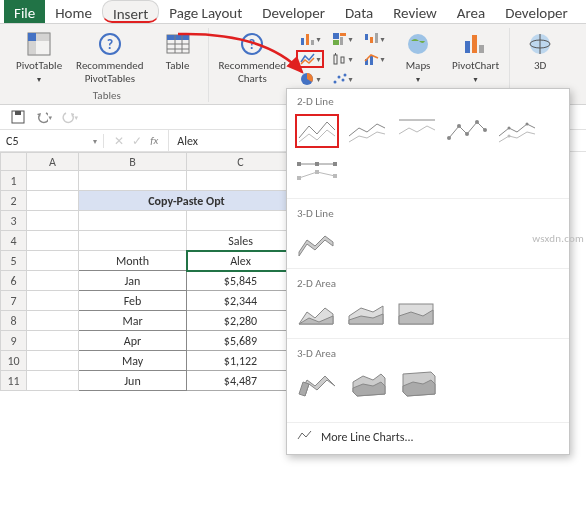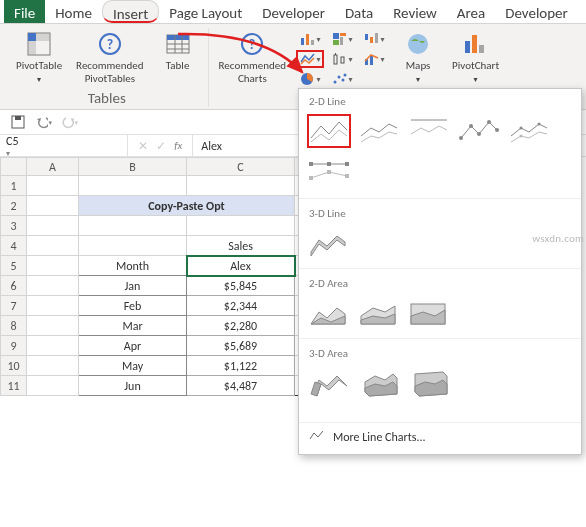--- a/index.html
+++ b/index.html
@@ -13,34 +13,34 @@
 .highlight-box { border: 2px solid #e02020; }
 
 
 .ribbon { background: #f3f2f1; display: flex; padding: 4px 6px 2px; border-bottom: 1px solid #d4d4d4; position: relative; }
 .group { display: flex; flex-direction: column; align-items: center; padding: 0 6px; border-right: 1px solid #e1e1e1; }
 .group:last-child { border-right: none; }
 .group-row { display: flex; gap: 6px; align-items: flex-start; }
 .big-btn { display: flex; flex-direction: column; align-items: center; padding: 2px 4px; cursor: pointer; gap: 2px; min-width: 48px; }
 .big-btn .lbl { font-size: 11px; text-align: center; line-height: 1.15; color: #444; }
 .icon-box { width: 28px; height: 28px; display: flex; align-items: center; justify-content: center; }
-.group-label { font-size: 15px; color: #666; margin-top: 2px; }
+.group-label { font-size: 11px; color: #666; margin-top: 2px; }
 .mini-btn { width: 28px; height: 18px; display: flex; align-items: center; justify-content: center; cursor: pointer; }
 .mini-dd { font-size: 8px; color: #666; margin-left: 1px; }
 
 
 .arrow-anno { position: absolute; top: 8px; left: 174px; pointer-events: none; z-index: 4; }
 
 
 .qat { display: flex; align-items: center; gap: 10px; padding: 4px 10px; border-bottom: 1px solid #e1e1e1; background: #fff; }
 .qat-icon { width: 16px; height: 16px; display:flex; align-items:center; justify-content:center; color: #555; }
 
 
 .fbar { display: flex; align-items: center; border-bottom: 1px solid #e1e1e1; height: 22px; }
-.namebox { width: 128px; border-right: 1px solid #e1e1e1; padding: 0 6px; font-size: 12px; display:flex; justify-content:space-between;flex-direction:column;}
+.namebox { width: 104px; border-right: 1px solid #e1e1e1; padding: 0 6px; font-size: 12px; display:flex; align-items:center; justify-content:space-between;}
 .namebox .dd { font-size: 8px; color:#888; }
 .fx-icons { display: flex; gap: 8px; padding: 0 10px; align-items:center; color:#888; border-right:1px solid #e1e1e1; height:100%;}
 .fx { font-style: italic; font-size: 11px; }
 .formula-input { flex: 1; padding: 0 8px; font-size: 12px; color: #333; }
 
 
 .sheet-area { position: relative; }
 .sheet { border-collapse: collapse; table-layout: fixed; }
 .sheet th, .sheet td { border: 1px solid #d4d4d4; font-size: 12px; font-weight: normal; }
 .col-hdr { background: #f3f2f1; text-align: center; height: 18px; color: #555; }
@@ -51,21 +51,21 @@
 .title-row td.merged { background: #d9e1f2; text-align: center; font-weight: bold; padding: 2px 0; }
 .salesrep-hdr { background: #ffe699; text-align: center; font-weight: bold; border: 1px solid #888 !important;}
 .month-hdr { background: #c6e0b4; text-align: center; font-weight: bold; border: 1px solid #888 !important;}
 .name-hdr { background: #fce4d6; text-align: center; font-weight: bold; border: 1px solid #888 !important;}
 .month-cell { background: #ededed; text-align: center; font-weight: bold; border: 1px solid #888 !important;}
 .val-cell { text-align: center; border: 1px solid #aaa !important; padding: 0 10px; margin-left: 45px;}
 .sel-cell { outline: 2px solid #217346; outline-offset: -1px; background:#fff !important; border:1px solid #aaa !important;}
 .cropped { border-right: none !important; }
 
 
-.gallery { position: absolute; top: 88px; left: 298px; width: 284px; background: #fff; border: 1px solid #c6c6c6; box-shadow: 2px 3px 8px rgba(0,0,0,0.25); z-index: 10; padding-bottom: 4px;}
+.gallery { position: absolute; top: 88px; left: 286px; width: 284px; background: #fff; border: 1px solid #c6c6c6; box-shadow: 2px 3px 8px rgba(0,0,0,0.25); z-index: 10; padding-bottom: 4px;}
 .gallery-section-title { font-size: 11px; color: #777; padding: 6px 10px 4px; }
 .gallery-row { display: flex; gap: 6px; padding: 2px 8px 6px; flex-wrap: wrap; }
 .chart-thumb { width: 44px; height: 34px; border: 1px solid transparent; display:flex; align-items:center; justify-content:center; cursor:pointer; }
 .chart-thumb.sel { border: 2px solid #e02020; }
 .gallery-footer { display: flex; align-items: center; gap: 8px; padding: 6px 10px; border-top: 1px solid #eee; margin-top: 16px; cursor:pointer;}
 .sep { border-top: 1px solid #eee; margin: 2px 0; }
 
 .watermark { position: absolute; right: 2px; top: 232px; font-size: 11px; color: #bbb; transform: rotate(0deg); letter-spacing: 0.2px; z-index: 20;}
 </style>
 </head>
@@ -232,20 +232,32 @@
               <rect x="2" y="10" width="5" height="12" fill="#4472c4"></rect>
               <rect x="9" y="4" width="5" height="18" fill="#ed7d31"></rect>
               <rect x="16" y="14" width="5" height="8" fill="#a5a5a5"></rect>
             </svg>
           </div>
         <div class="lbl"><span>PivotChart</span><br><span style="font-size:8px">▾</span></div>
       </div>
     </div>
   </div>
 
+  <div class="group" style="border-right:none">
+    <div class="big-btn">
+      <div class="icon-box">
+          <svg width="26" height="26">
+            <circle cx="13" cy="13" r="10" fill="#bdd7ee"></circle>
+            <ellipse cx="13" cy="13" rx="10" ry="4" fill="none" stroke="#555"></ellipse>
+            <line x1="13" y1="3" x2="13" y2="23" stroke="#555"></line>
+          </svg>
+        </div>
+      <div class="lbl">3D</div>
+    </div>
+  </div>
 </div>
 
 <div class="qat">
   <div class="qat-icon">
       <svg width="14" height="14">
         <rect x="1" y="1" width="12" height="12" fill="none" stroke="#555"></rect>
         <rect x="4" y="1" width="6" height="4" fill="#555"></rect>
       </svg>
     </div>
   <div class="qat-icon">

